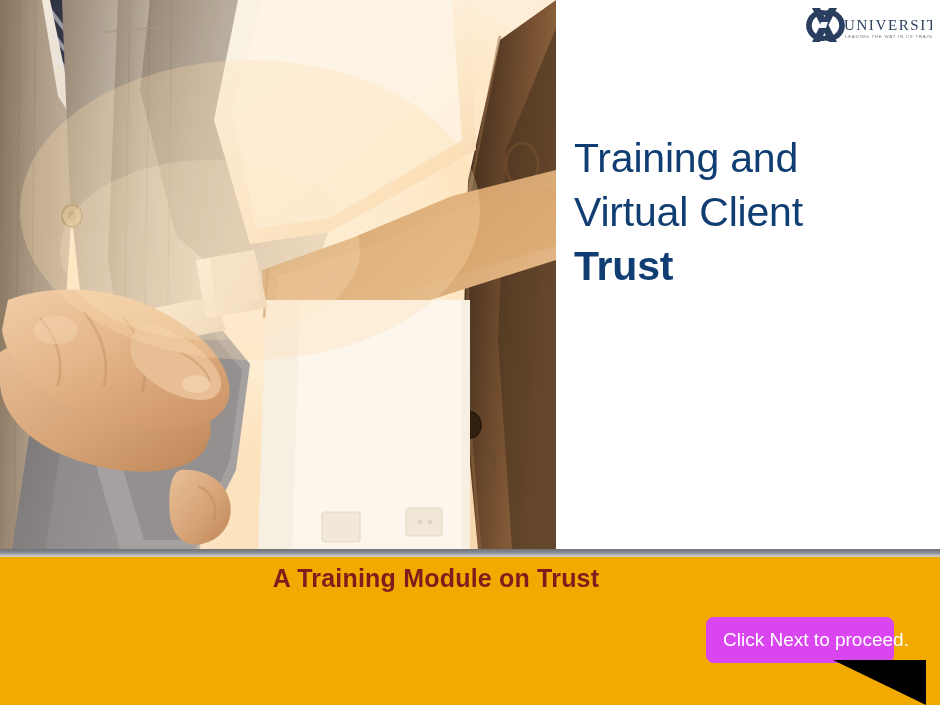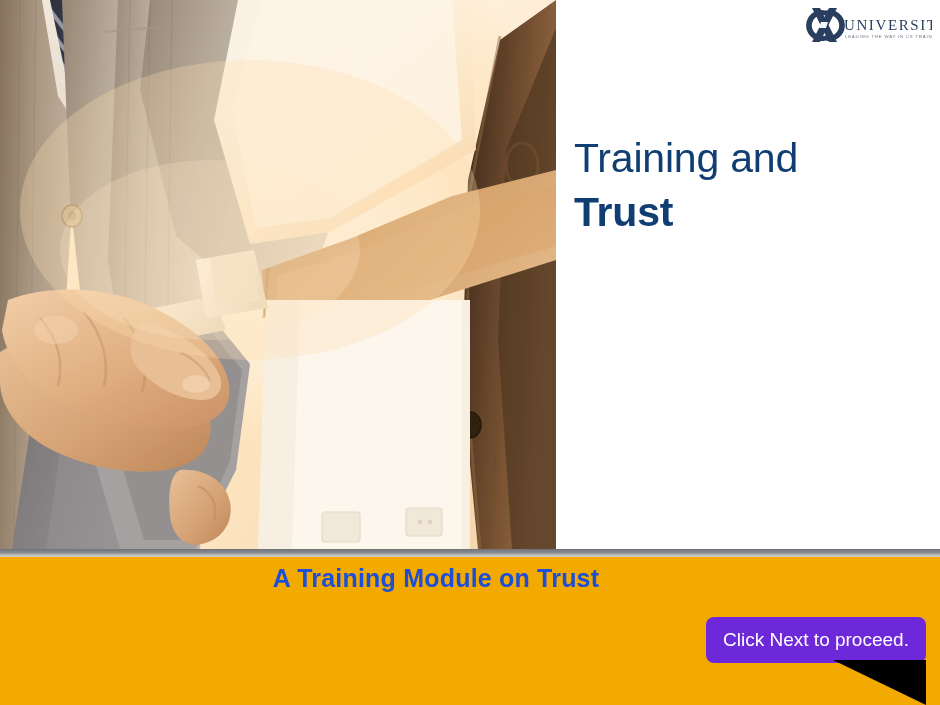--- a/index.html
+++ b/index.html
@@ -88,34 +88,34 @@
     height: 148px;
     background: #F2A900;
   }
 
   .subtitle {
     position: absolute;
     left: 0;
     top: 564px;
     width: 872px;
     text-align: center;
-    color: #1d4ed8;
+    color: #7f1d1d;
     font-size: 25px;
     font-weight: 700;
     letter-spacing: 0.2px;
   }
 
   
   .bubble {
     position: absolute;
     left: 706px;
     top: 617px;
-    width: 220px;
+    width: 188px;
     height: 46px;
-    background: #6d28d9;
+    background: #d946ef;
     border-radius: 8px;
     box-sizing: border-box;
   }
   .bubble-text {
     position: absolute;
     left: 0;
     top: 0;
     width: 220px;
     height: 46px;
     line-height: 46px;
@@ -321,20 +321,21 @@
         <path d="M45,6 L37,6 L20,40 L28,40 Z" fill="#2A3F5F"></path>
         <path d="M29,20 L36,20 L34,26 L27,26 Z" fill="#ffffff" opacity="0.95"></path>
       </g>
       <text x="52" y="28" font-family="'Liberation Serif', serif" font-size="15" letter-spacing="1.6" fill="#2A3F5F">UNIVERSITY</text>
       <text x="53" y="36" font-family="'Liberation Sans', sans-serif" font-size="4.4" letter-spacing="0.75" fill="#6b7683">LEADING THE WAY IN CX TRAINING</text>
     </svg>
   </div>
 
   <div class="title-block">
     <div class="title-line">Training and</div>
+    <div class="title-line">Virtual Client</div>
     <div class="title-line bold">Trust</div>
   </div>
 
   <div class="divider"></div>
 
   <div class="yellow-band"></div>
 
   <div class="subtitle">A Training Module on Trust</div>
 
   <div class="bubble">

